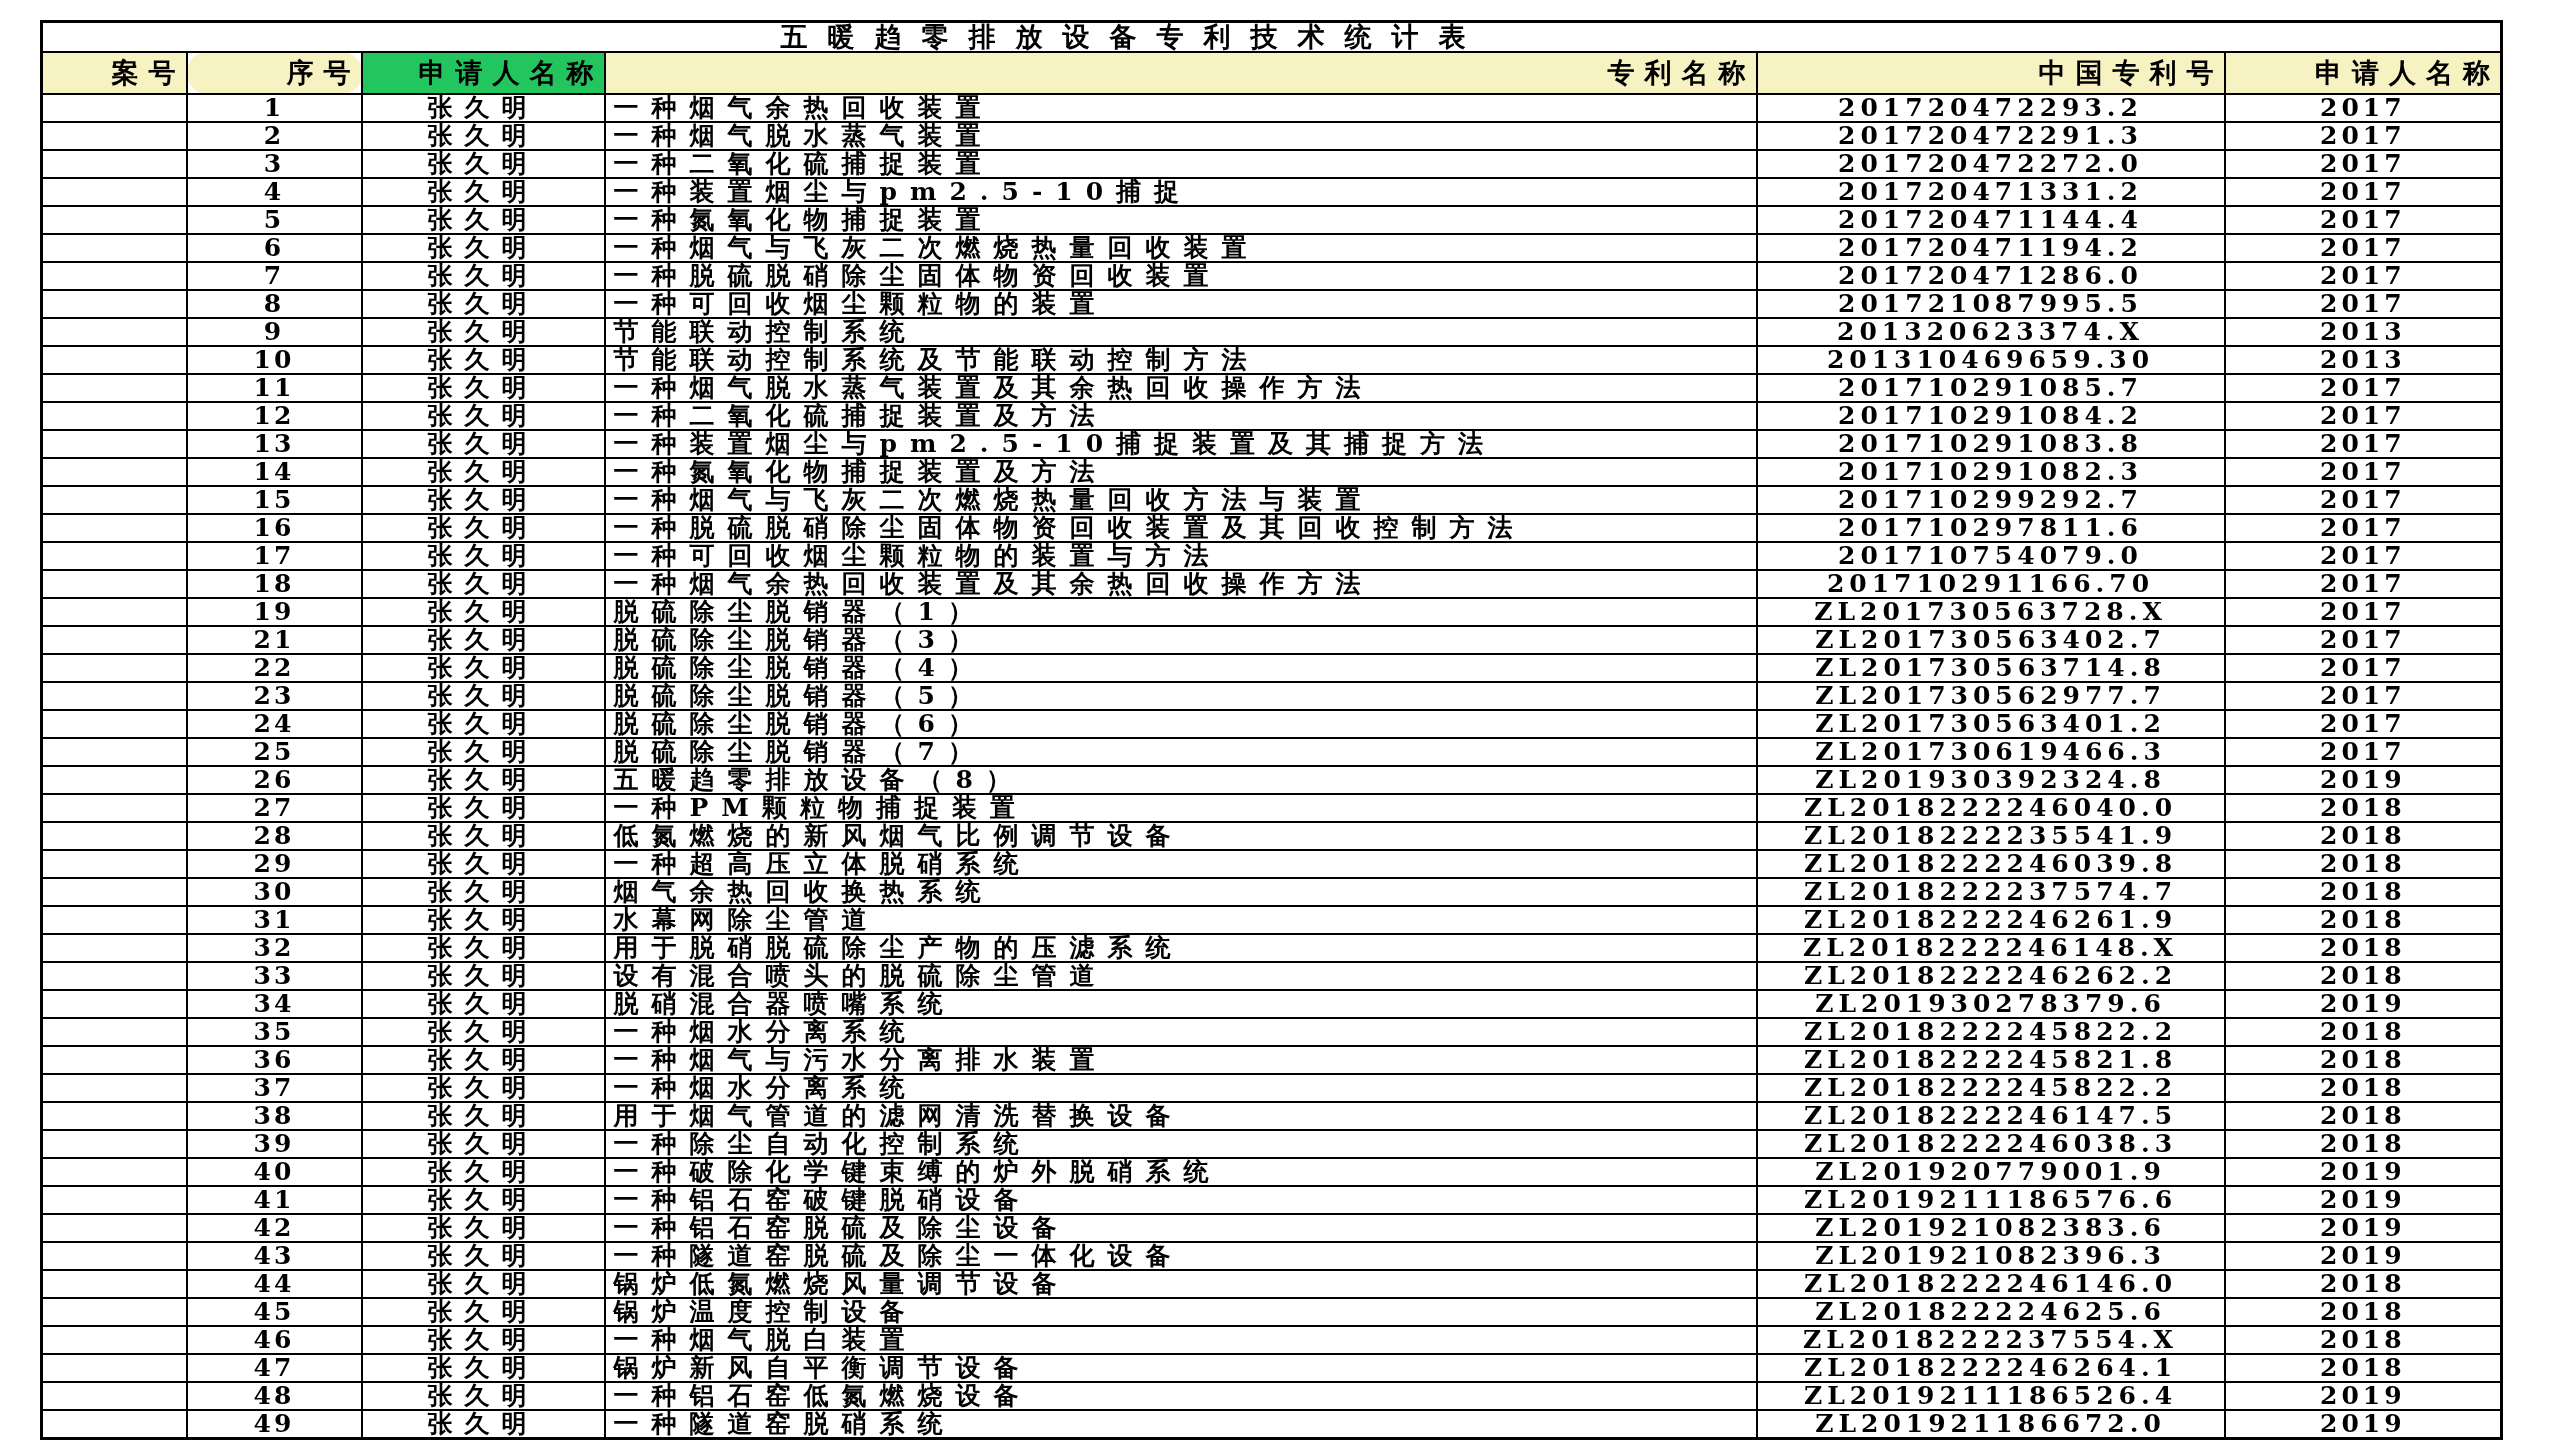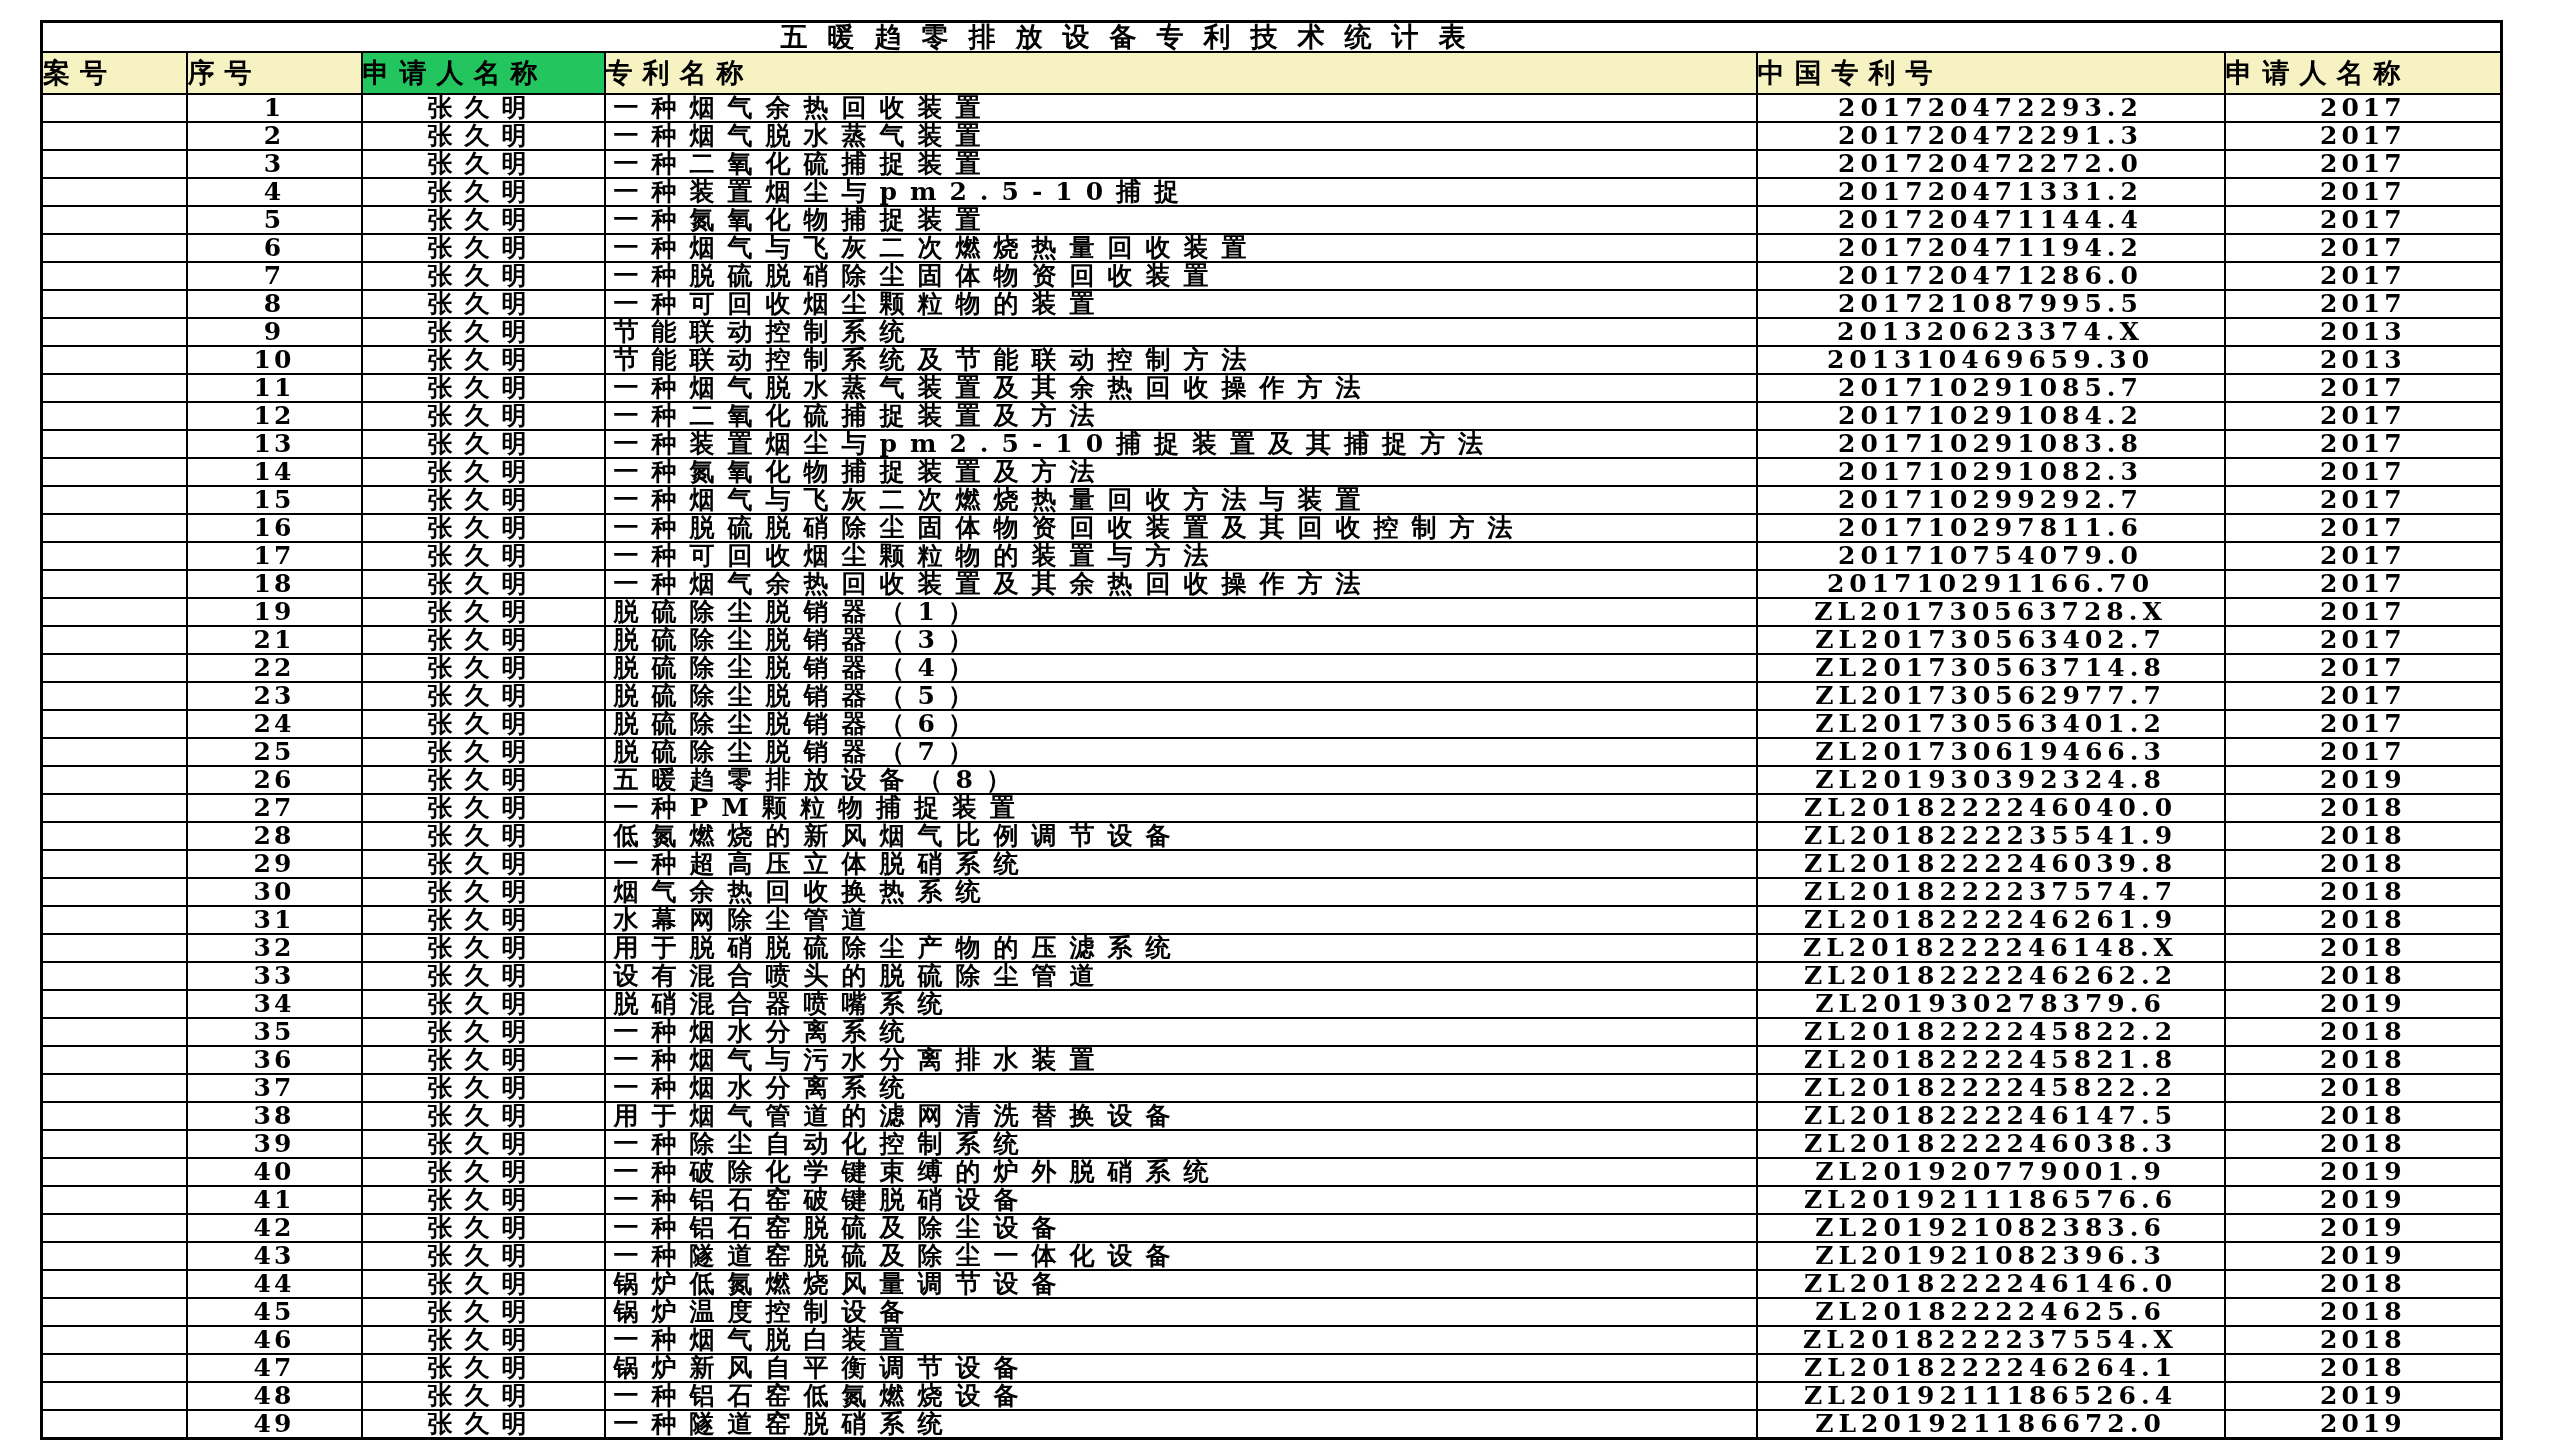--- a/index.html
+++ b/index.html
@@ -4,21 +4,21 @@
 <style>
   html,body{margin:0;padding:0;background:#ffffff;}
   body{width:2560px;height:1440px;position:relative;overflow:hidden;
        font-family:"DejaVu Serif","Liberation Serif",serif;color:#000;}
   .sheet{position:absolute;left:40px;top:20px;}
   table{border-collapse:collapse;table-layout:fixed;width:2460px;border:3px solid #000;}
   th,td{border:2px solid #000;padding:0;margin:0;overflow:hidden;white-space:nowrap;
         font-weight:bold;vertical-align:middle;}
   .title-cell{height:28px;font-size:27px;letter-spacing:20px;text-align:center;
               padding-right:277px;background:#ffffff;line-height:28px;}
-  .header-row th{height:40px;font-size:27px;letter-spacing:10px;text-align:left;line-height:40px;}
+  .header-row th{height:40px;font-size:27px;letter-spacing:10px;text-align:right;line-height:40px;}
   tbody td{height:26px;font-size:25px;line-height:26px;text-align:center;}
   td.cell-name{text-align:left;padding-left:8px;letter-spacing:13px;}
   td.cell-applicant{letter-spacing:12px;}
   td.cell-seq{letter-spacing:3px;}
   td.cell-num{letter-spacing:5px;}
   td.cell-year{letter-spacing:4px;}
 </style>
 </head>
 <body>
 
@@ -31,21 +31,21 @@
       <col style="width:1152px">
         <col style="width:468px">
         <col style="width:277px">
     </colgroup>
     <thead>
       <tr>
         <td class="title-cell" colspan="6">五暖趋零排放设备专利技术统计表</td>
       </tr>
       <tr class="header-row">
         <th style="background: rgb(247, 242, 193);">案号</th>
-        <th style="background: rgb(247, 242, 193);">序号</th>
+        <th style="background: rgb(247, 242, 193); border-radius: 20px;">序号</th>
         <th style="background: #22c55e;">申请人名称</th>
         <th style="background: rgb(247, 242, 193);">专利名称</th>
         <th style="background: rgb(247, 242, 193);">中国专利号</th>
         <th style="background: rgb(247, 242, 193);">申请人名称</th>
       </tr>
     </thead>
     <tbody>
         <tr>
     <td class="cell-case"></td>
     <td class="cell-seq">1</td>

